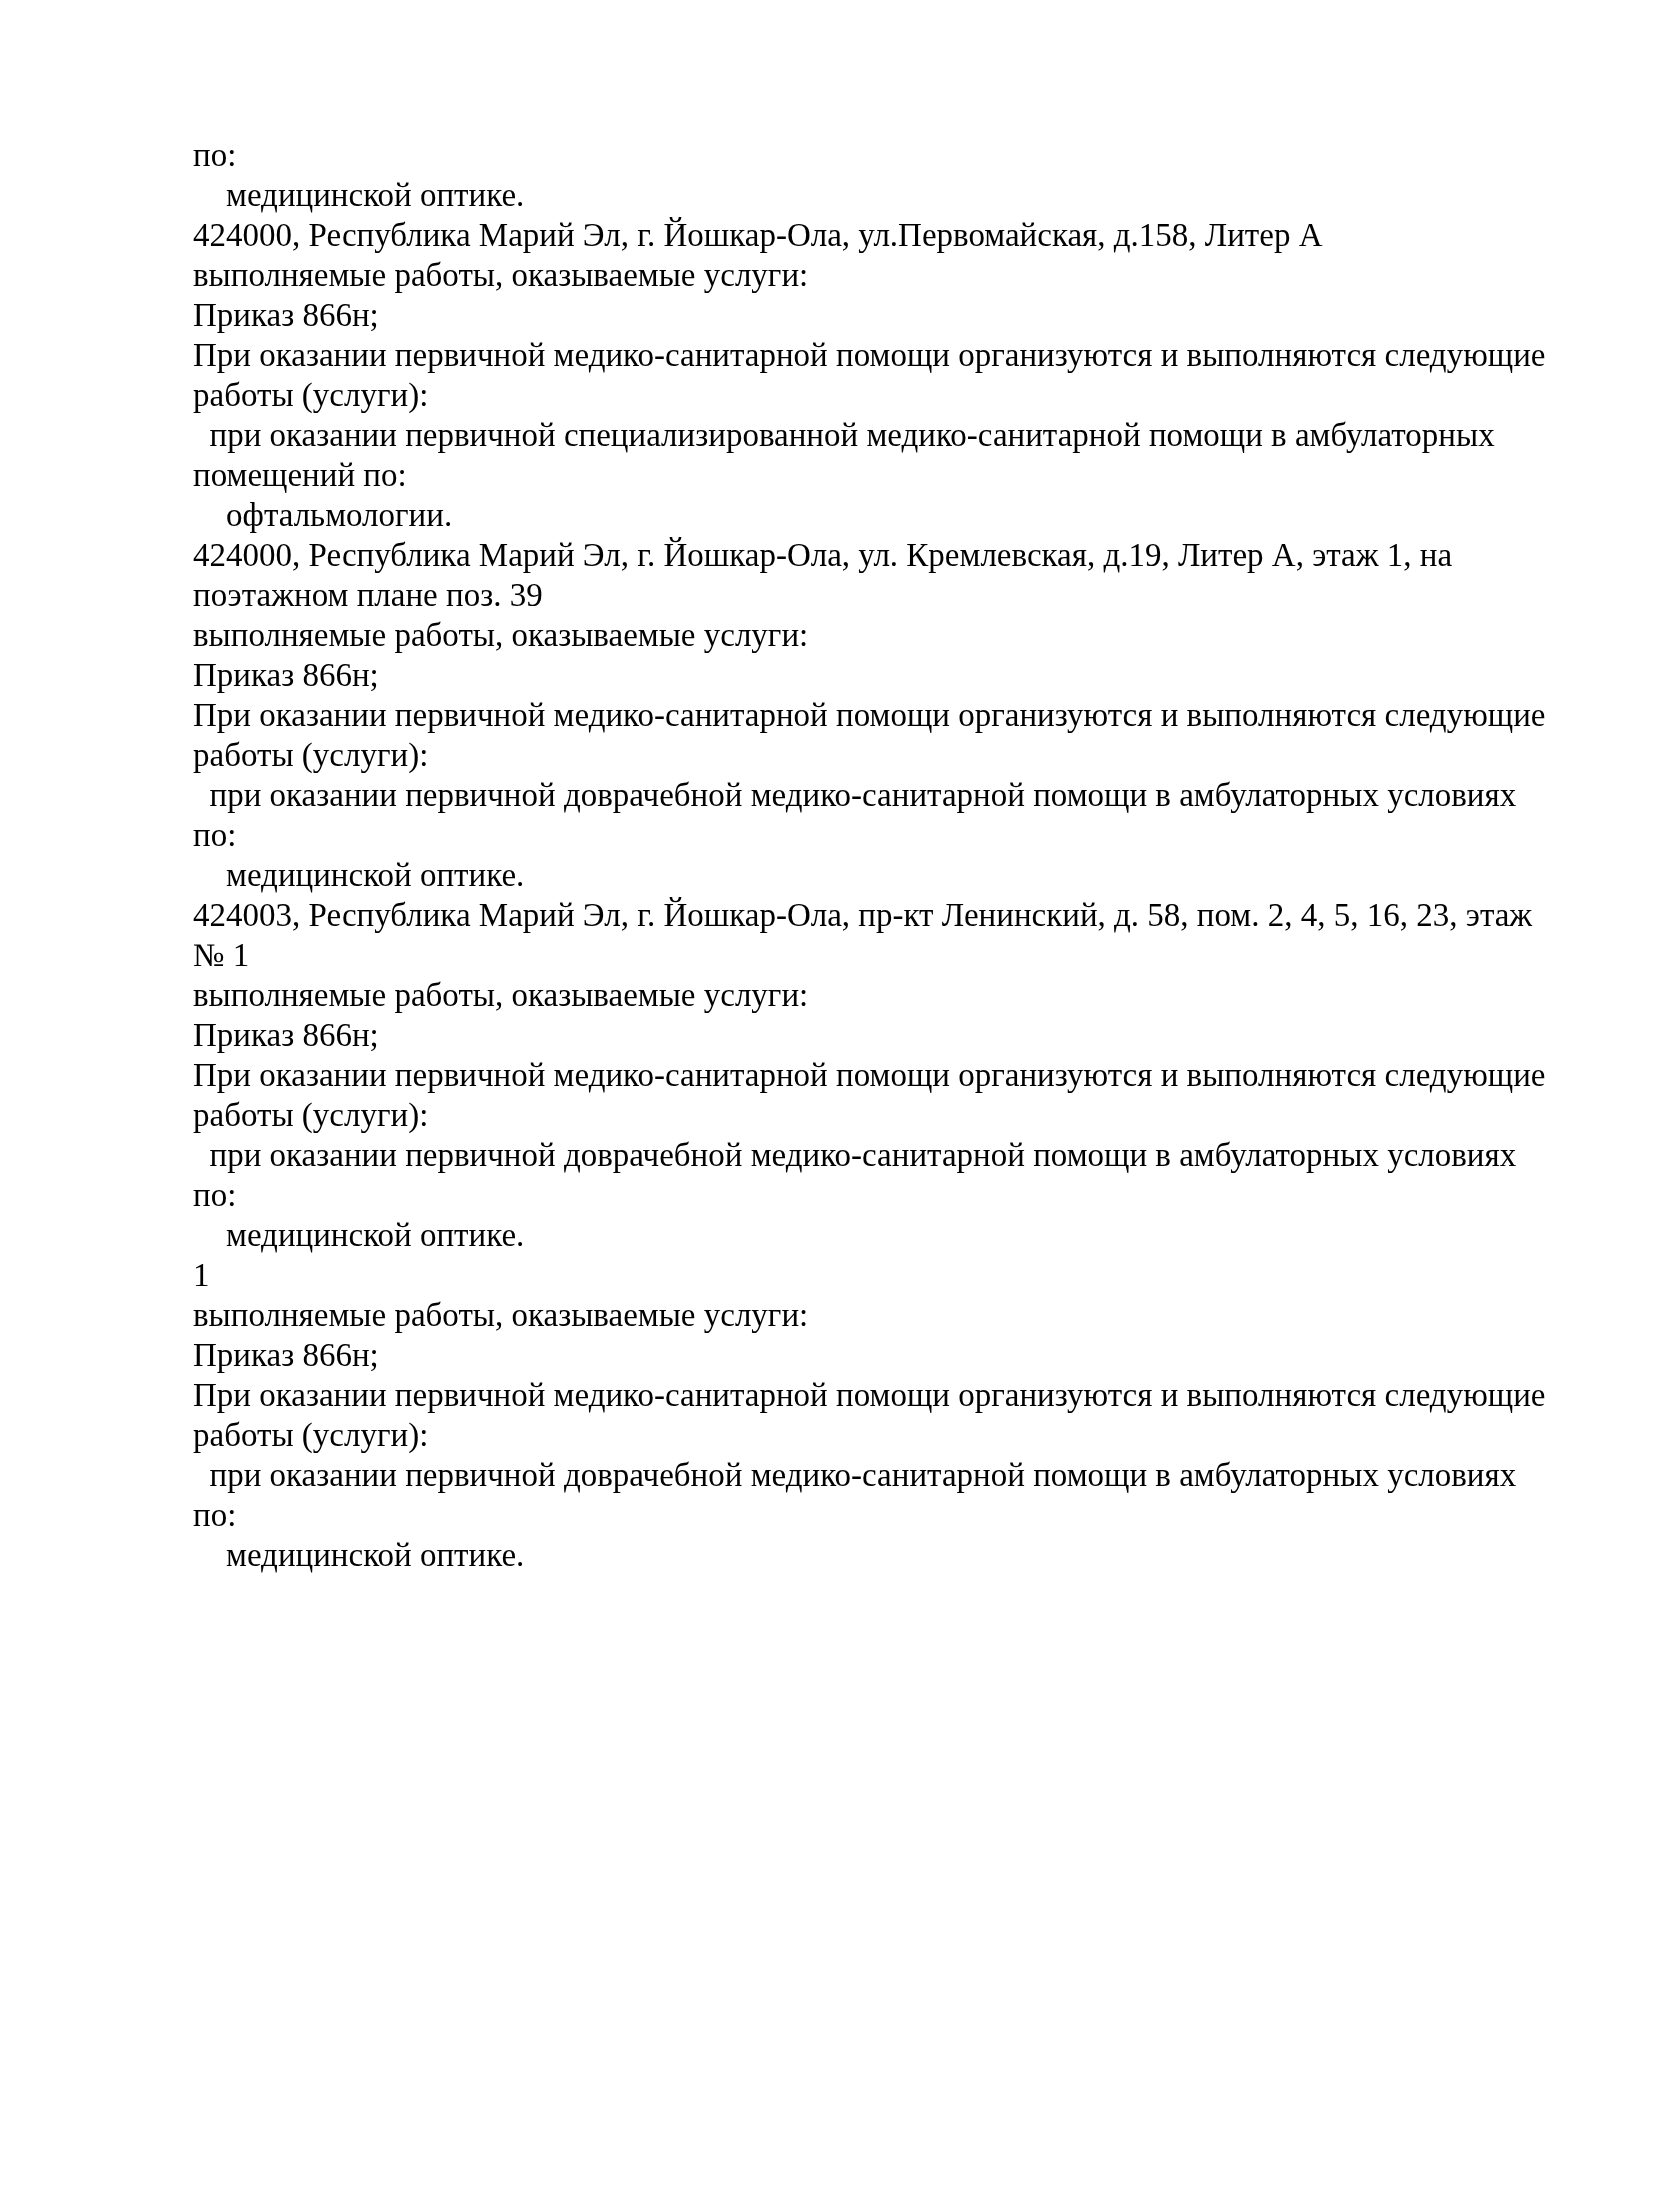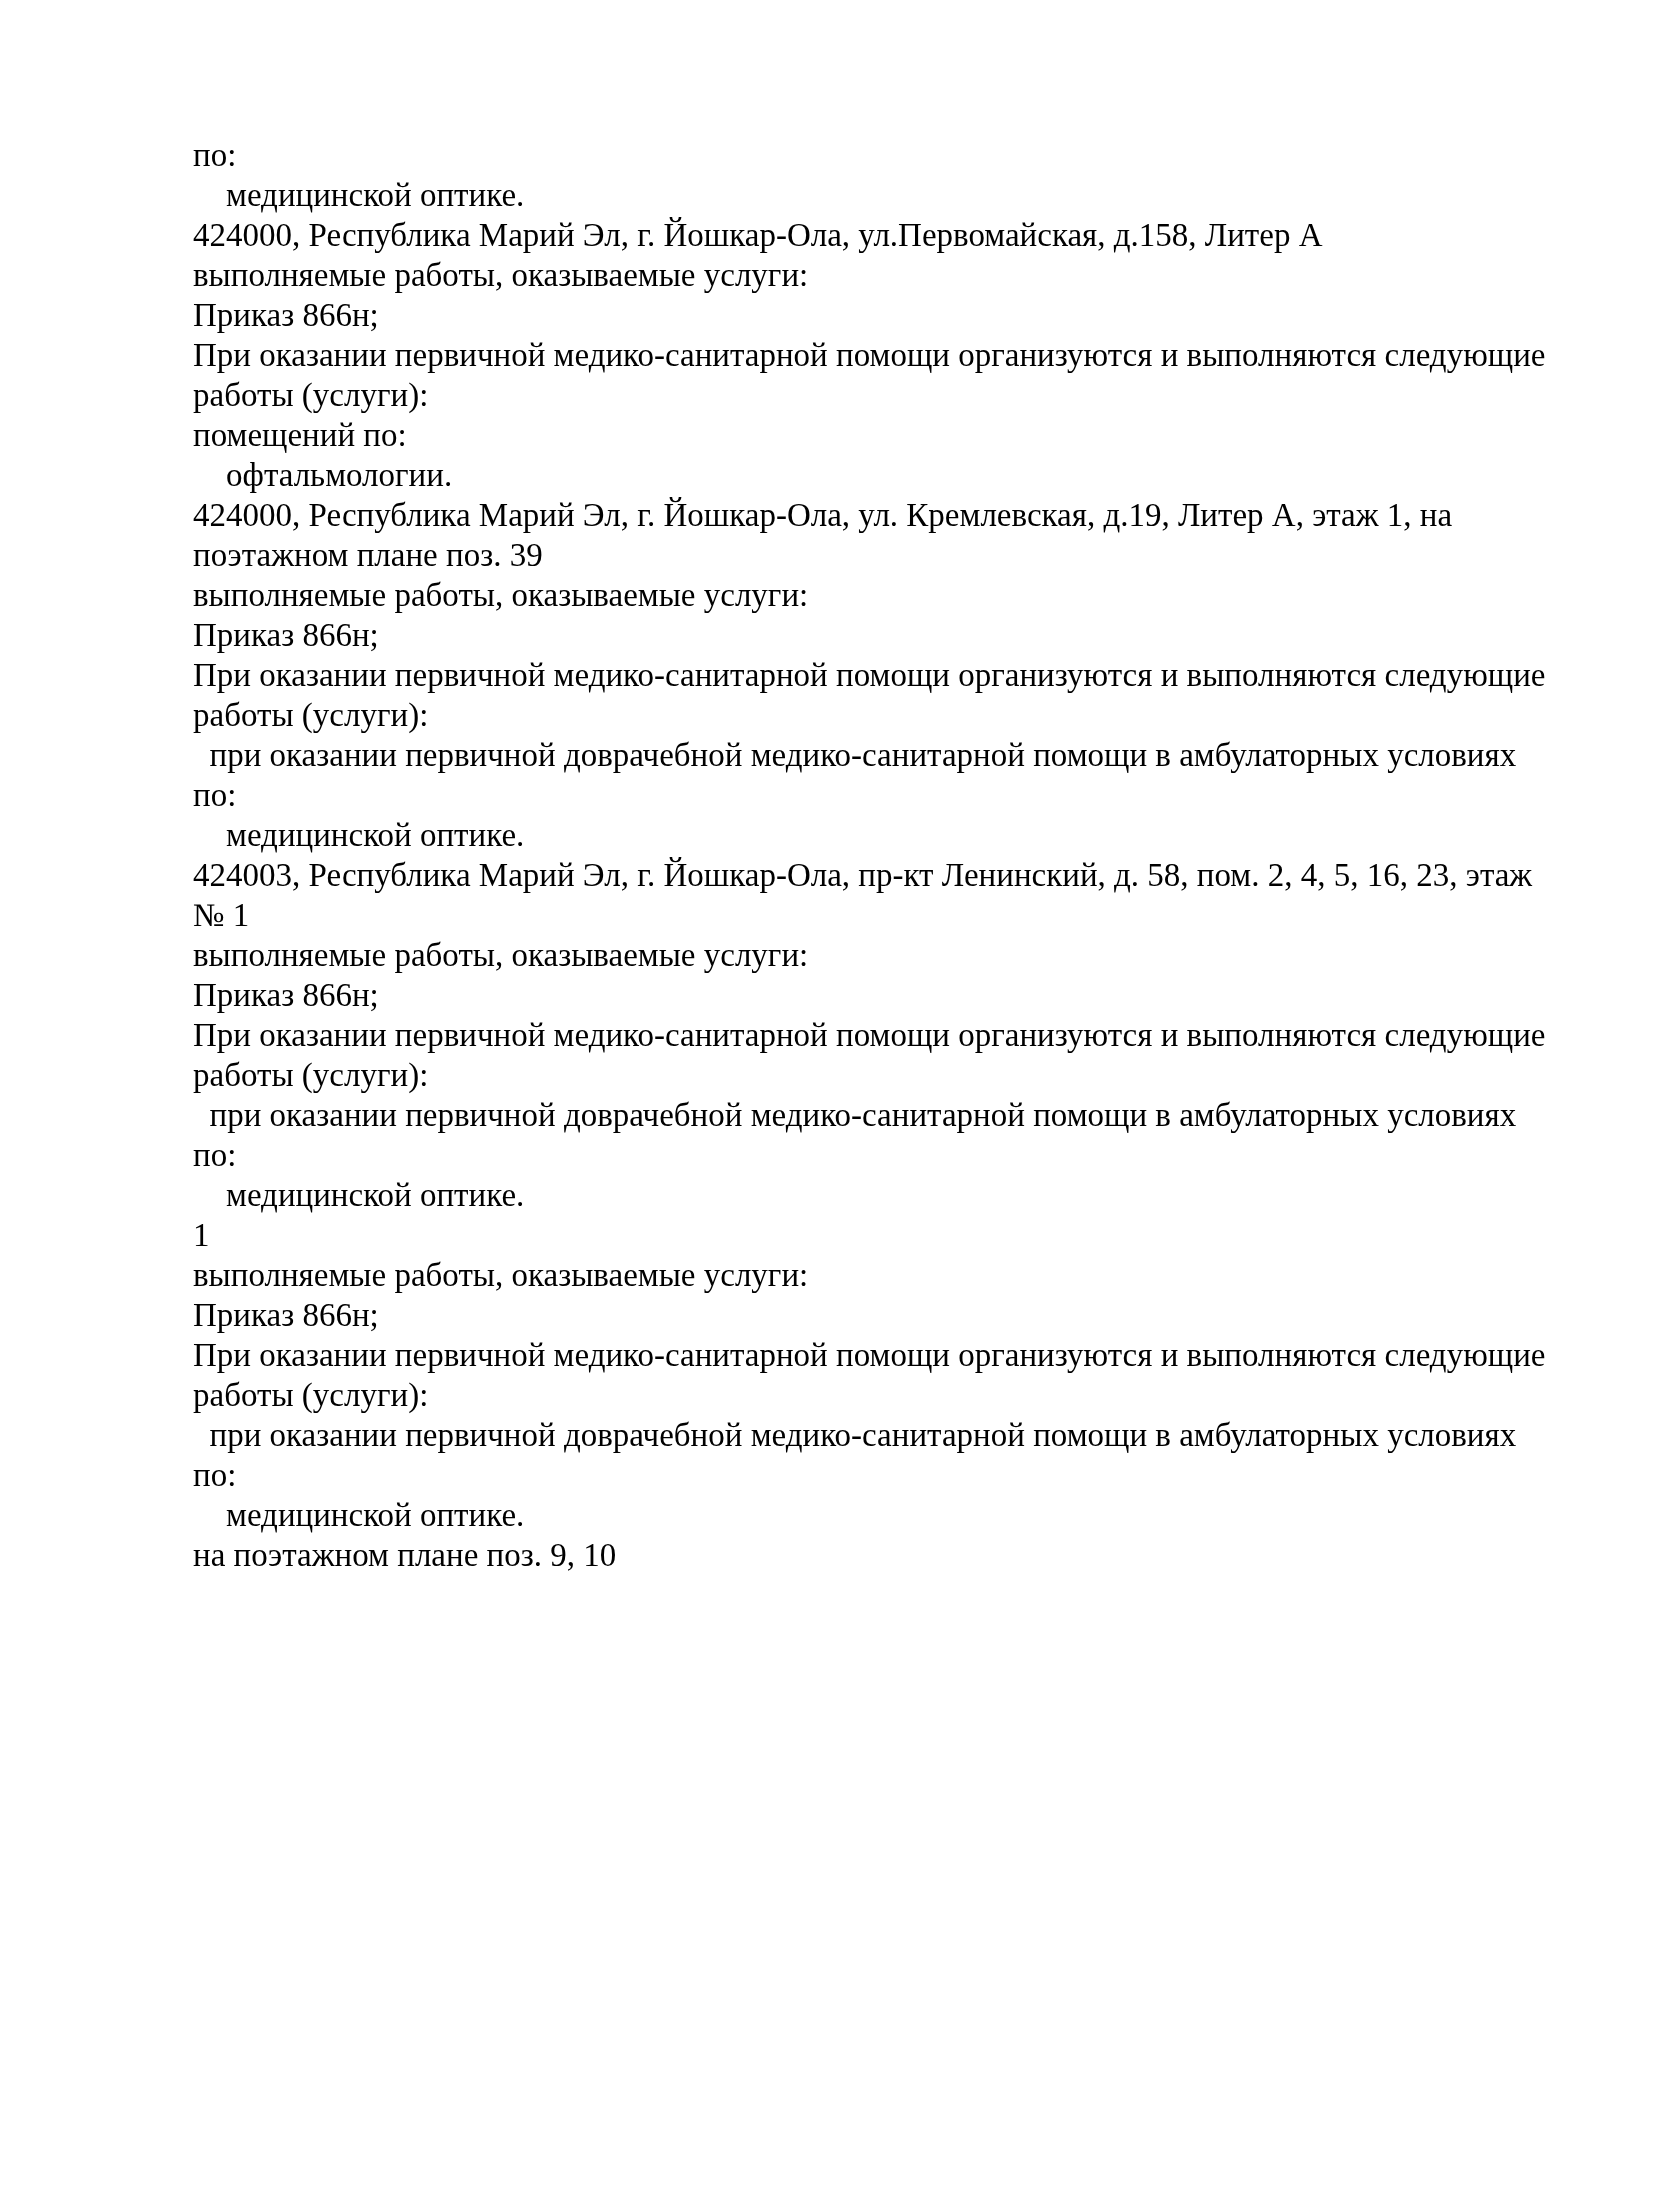--- a/index.html
+++ b/index.html
@@ -39,20 +39,21 @@
       <div class="block">
         <div class="line">по:</div>
         <div class="line">    медицинской оптике.</div>
       </div>
       <div class="block">
         <div class="line">424000, Республика Марий Эл, г. Йошкар-Ола, ул.Первомайская, д.158, Литер А</div>
         <div class="line">выполняемые работы, оказываемые услуги:</div>
         <div class="line">Приказ 866н;</div>
         <div class="line">При оказании первичной медико-санитарной помощи организуются и выполняются следующие</div>
         <div class="line">работы (услуги):</div>
+        <div class="line">  при оказании первичной специализированной медико-санитарной помощи в амбулаторных</div>
         <div class="line">помещений по:</div>
         <div class="line">    офтальмологии.</div>
       </div>
       <div class="block">
         <div class="line">424000, Республика Марий Эл, г. Йошкар-Ола, ул. Кремлевская, д.19, Литер А, этаж 1, на</div>
         <div class="line">поэтажном плане поз. 39</div>
         <div class="line">выполняемые работы, оказываемые услуги:</div>
         <div class="line">Приказ 866н;</div>
         <div class="line">При оказании первичной медико-санитарной помощи организуются и выполняются следующие</div>
         <div class="line">работы (услуги):</div>
@@ -75,16 +76,15 @@
         <div class="line">1</div>
         <div class="line">выполняемые работы, оказываемые услуги:</div>
         <div class="line">Приказ 866н;</div>
         <div class="line">При оказании первичной медико-санитарной помощи организуются и выполняются следующие</div>
         <div class="line">работы (услуги):</div>
         <div class="line">  при оказании первичной доврачебной медико-санитарной помощи в амбулаторных условиях</div>
         <div class="line">по:</div>
         <div class="line">    медицинской оптике.</div>
       </div>
       <div class="block">
-        <div class="line">на поэтажном плане поз. 9, 10</div>
       </div>
     </div>
 </div>
 
 </body></html>

